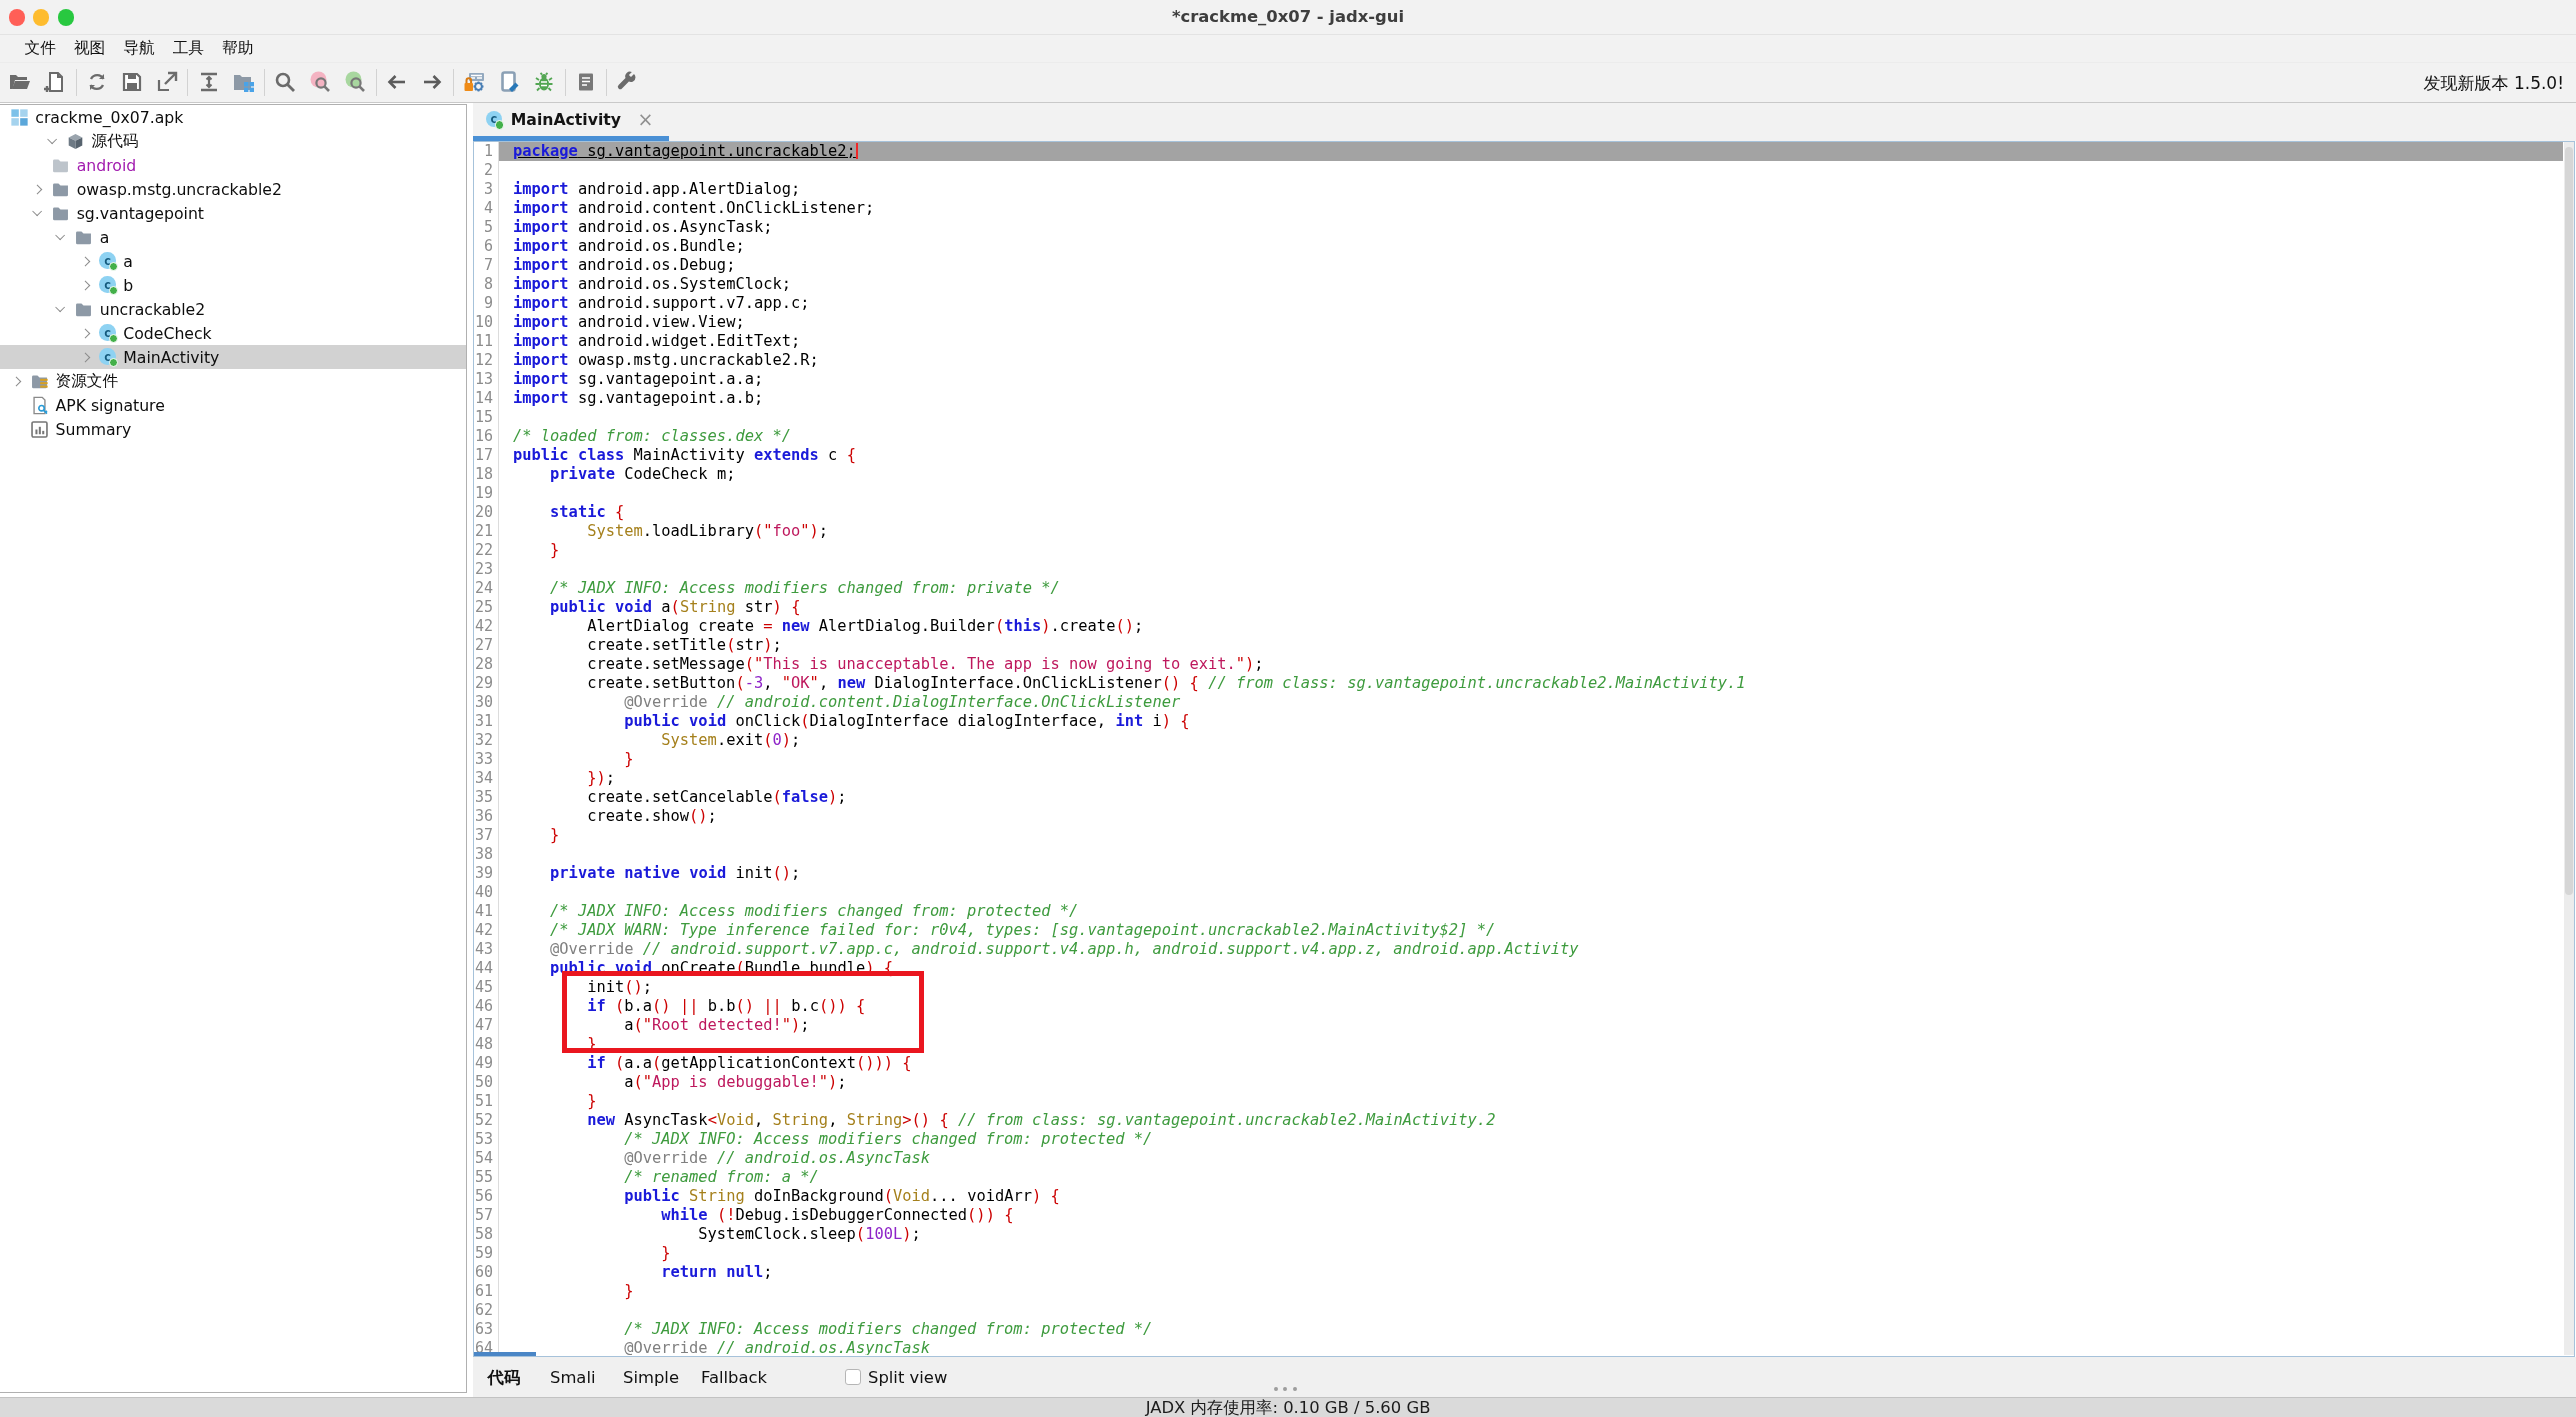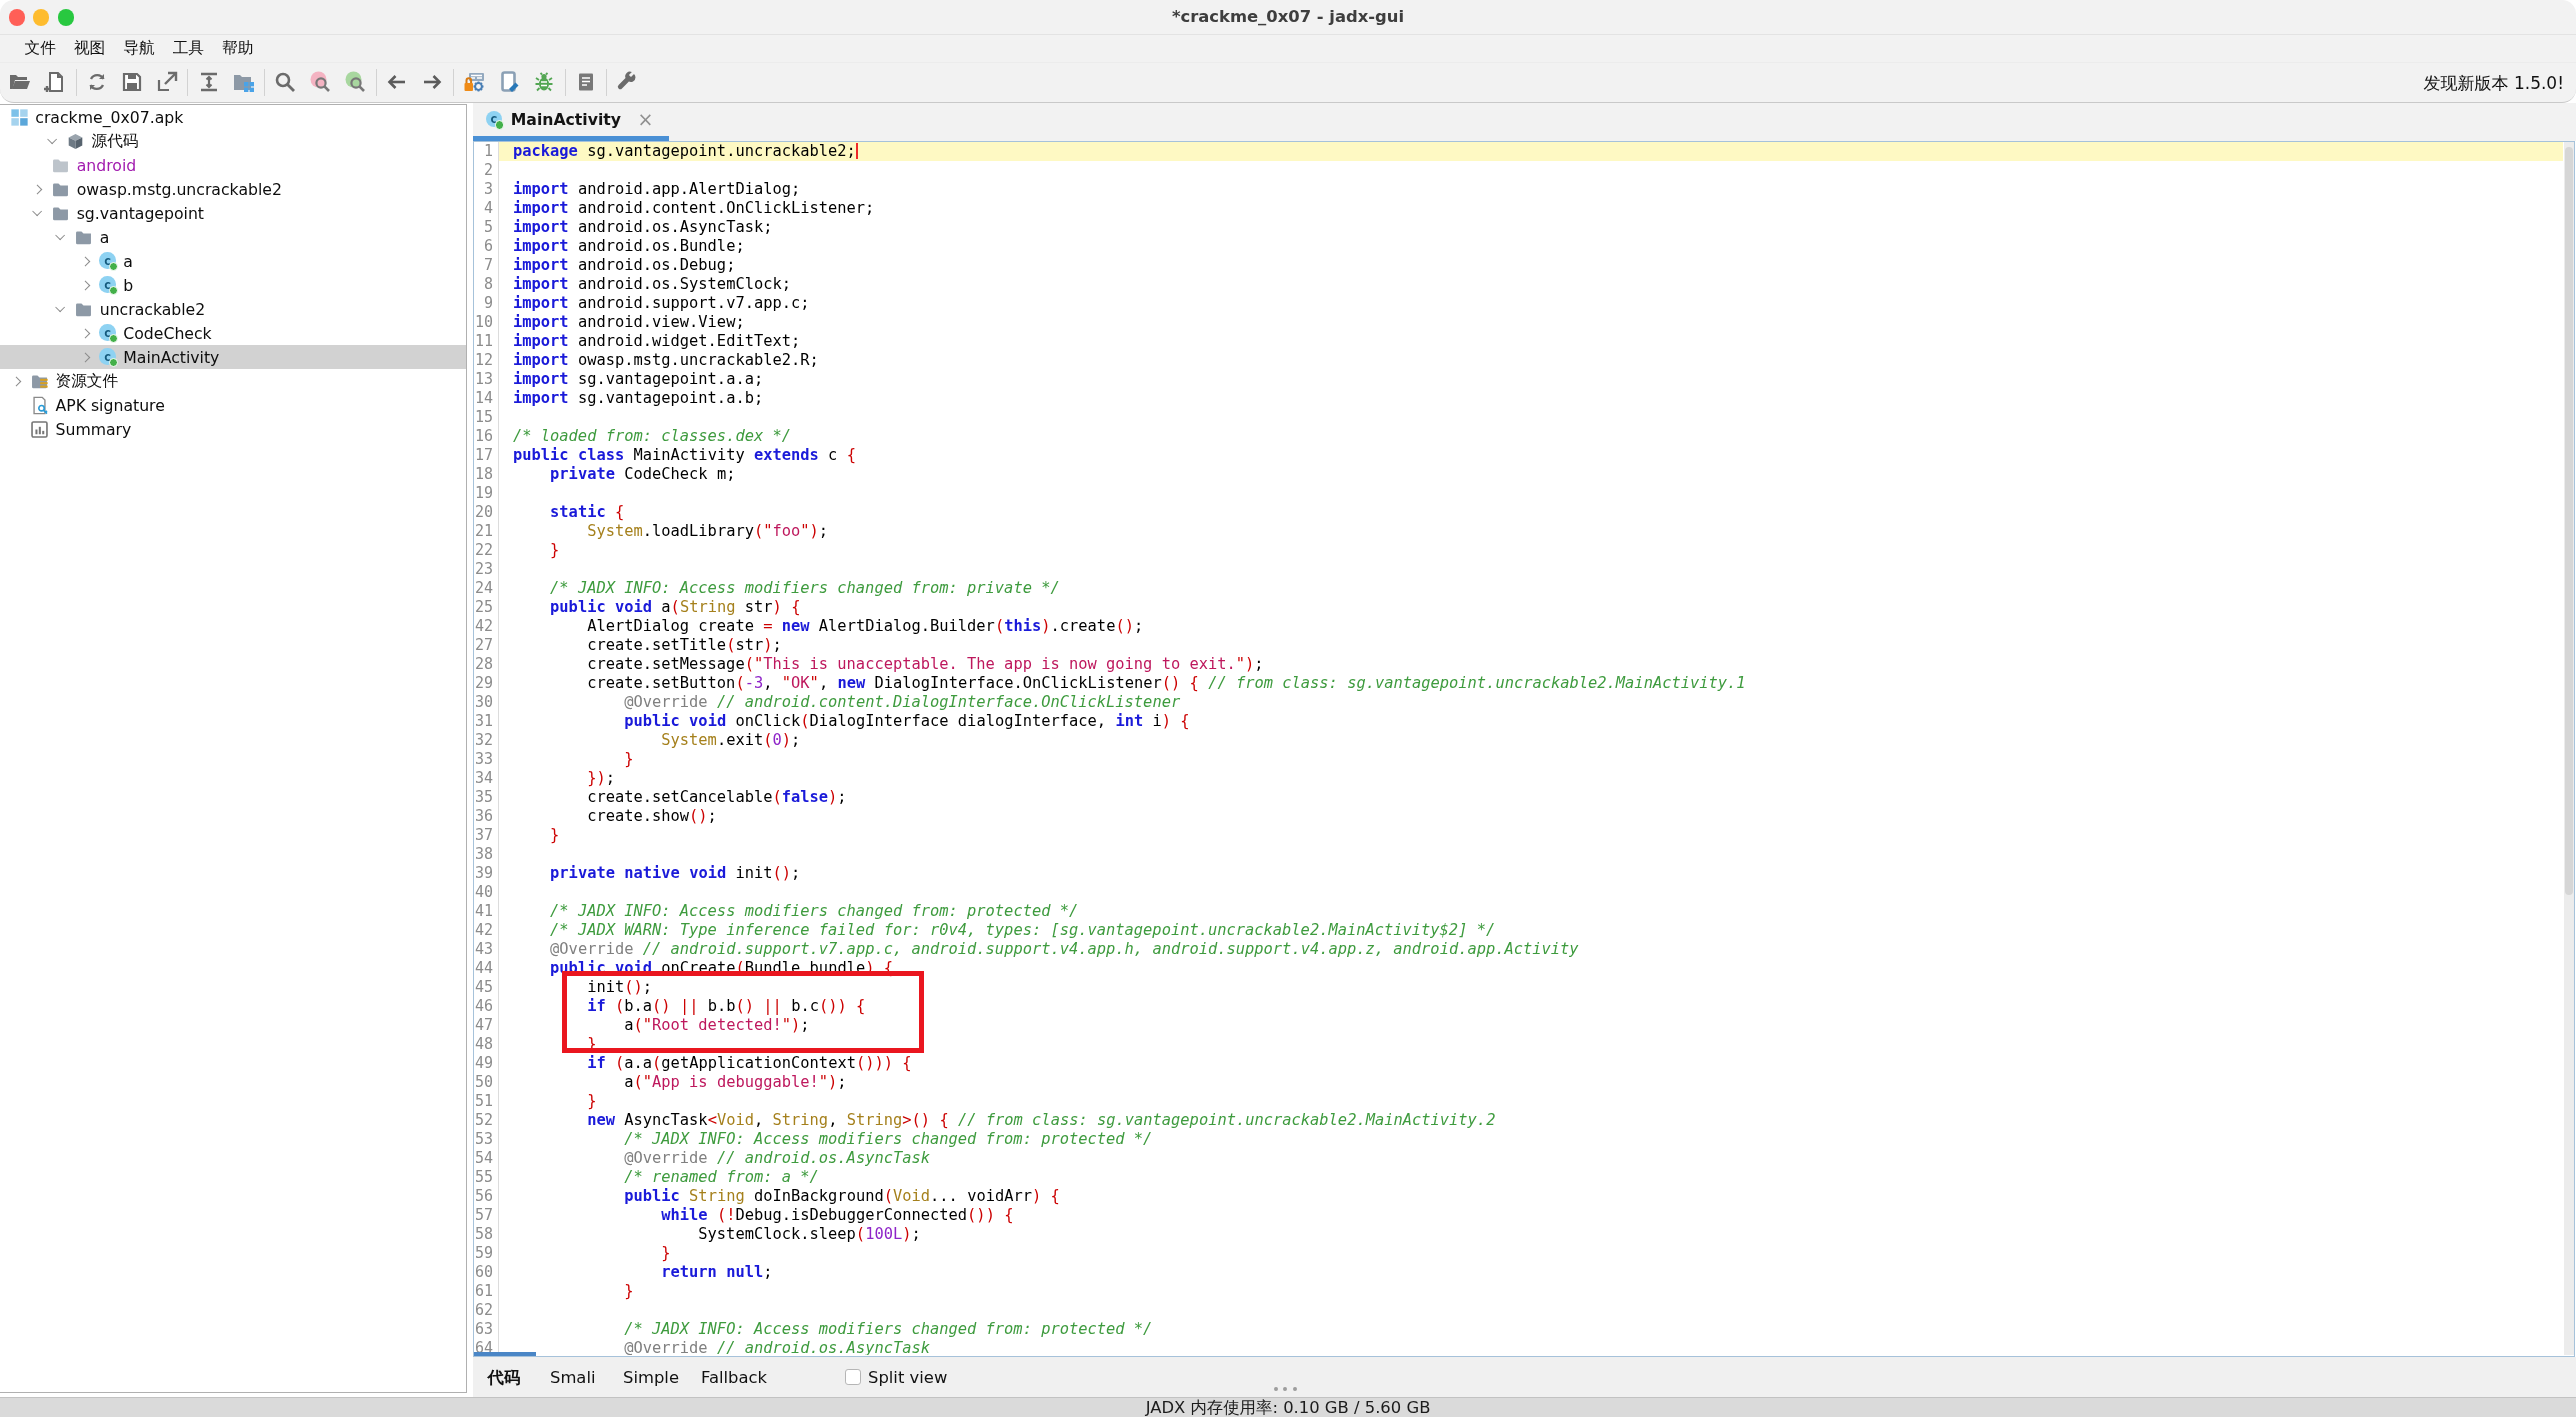--- a/index.html
+++ b/index.html
@@ -1,21 +1,21 @@
 <!DOCTYPE html>
 <html style="font-size:10px"><head>
 <meta charset="utf-8">
 <style>
   html,body{margin:0;padding:0;background:#ffffff;}
   body{width:2576px;height:1418px;position:relative;overflow:hidden;
        font-family:"DejaVu Sans","Liberation Sans",sans-serif;color:#1a1a1a;}
   .abs{position:absolute;}
 
   
-  #chrome{left:0;top:0;width:2576px;height:103px;background:#f2f2f2;border-bottom:1.3px solid #c9c9c9;box-sizing:border-box;border-radius:14px;}
+  #chrome{left:0;top:0;width:2576px;height:103px;background:#f2f2f2;border-bottom:1.3px solid #c9c9c9;box-sizing:border-box;}
   #titlebar{left:0;top:0;width:2576px;height:34px;border-bottom:0.6px solid #e3e3e3;}
   .light{width:16.4px;height:16.4px;border-radius:50%;top:9.4px;}
   #light-close{left:8.8px;background:#ff5f57;}
   #light-min{left:33px;background:#febc2e;}
   #light-max{left:58px;background:#28c840;}
   #win-title{left:0;top:7px;width:2576px;text-align:center;font-size:16.4px;font-weight:600;color:#3e3e3e;}
   #menubar{left:0;top:35px;width:2576px;height:28px;display:flex;align-items:center;padding-left:24.5px;gap:18px;border-bottom:0.6px solid #ececec;box-sizing:border-box;position:absolute;}
   .menu-item{font-size:15.7px;color:#111;}
   #toolbar{left:0;top:63px;width:2576px;height:39px;display:flex;align-items:center;padding-left:2.5px;position:absolute;}
   .tb-btn{width:35px;height:29px;display:flex;align-items:center;justify-content:center;flex:0 0 auto;}
@@ -46,21 +46,21 @@
   #tab-underline{left:473px;top:136px;width:196px;height:5px;background:#4a90d5;}
 
   
   #editor{left:473px;top:141px;width:2102px;height:1216px;border:1.3px solid #a6c2da;box-sizing:border-box;background:#fff;}
   #gutter{left:0;top:0;width:24.5px;height:1213px;border-right:0.6px solid #dcdcdc;box-sizing:border-box;background:#fff;}
   .gut-num{height:19px;line-height:19px;text-align:right;padding-right:4.4px;
            font-family:"DejaVu Sans Mono",monospace;font-size:15px;color:#8c8c8c;}
   #code{left:25px;top:0;right:10.7px;height:1213px;overflow:hidden;}
   .code-line{height:19px;line-height:19px;white-space:pre;padding-left:14px;
              font-family:"DejaVu Sans Mono",monospace;font-size:15.4px;color:#000;}
-  .code-line.hl{background:#fef9c3;}
+  .code-line.hl{background:#a3a3a3;text-decoration:underline;}
   .tk-k{color:#1a1ad9;font-weight:bold;}
   .tk-t{color:#a5801c;}
   .tk-s{color:#be185d;}
   .tk-r{color:#cc0000;}
   .tk-n{color:#8e24c8;}
   .tk-c{color:#3e9b3e;font-style:italic;}
   .tk-a{color:#808080;}
   .tk-p{color:#000;}
   #cursor{display:inline-block;width:1.9px;height:16.4px;background:#ef2929;vertical-align:-3.1px;}
   #vscroll{right:0;top:0;width:10px;height:1213px;background:#ececec;}

